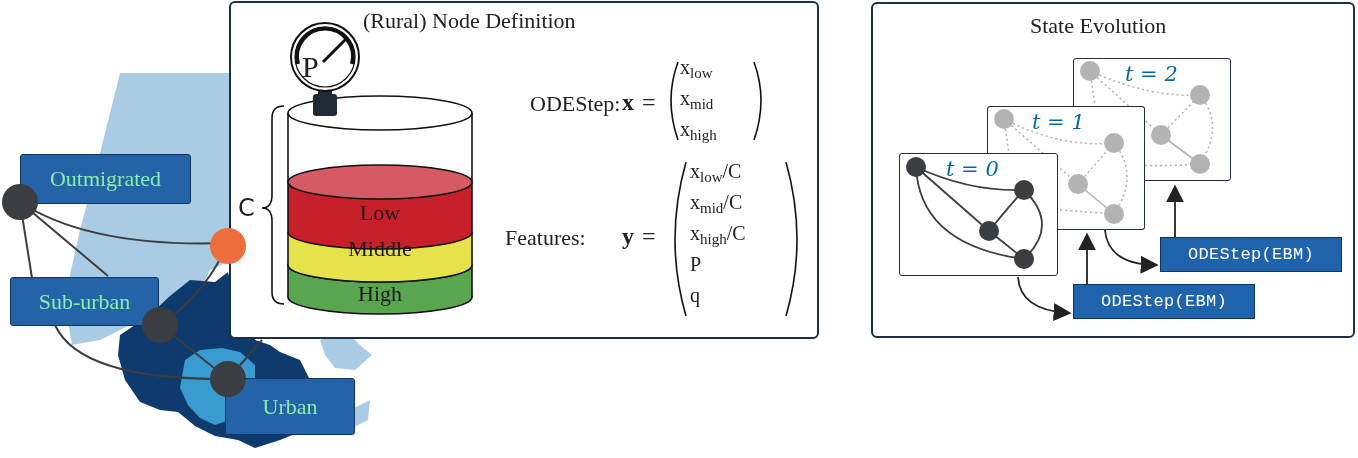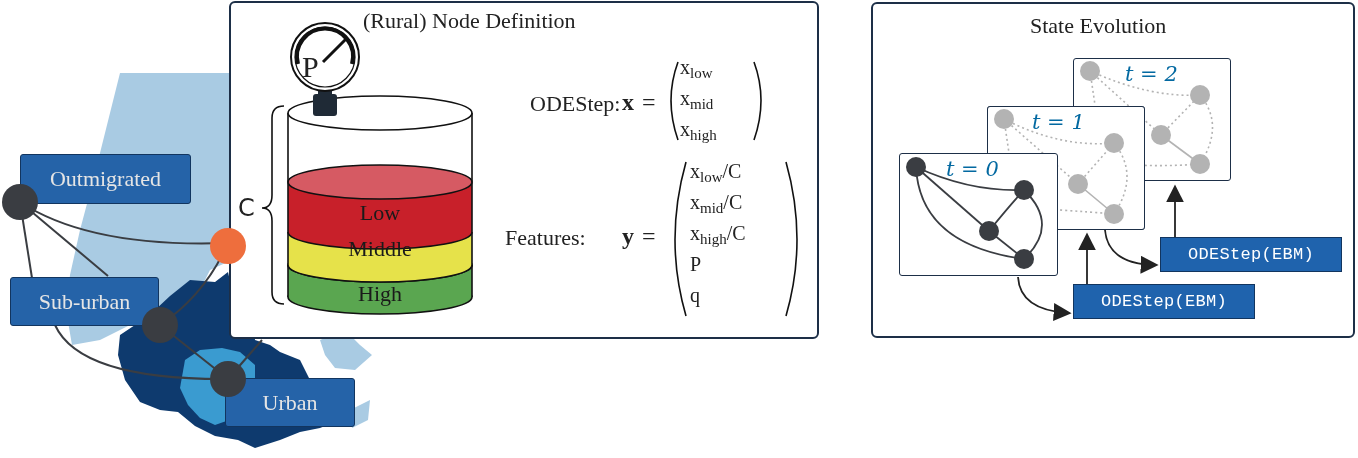--- a/index.html
+++ b/index.html
@@ -1,20 +1,20 @@
 <!DOCTYPE html>
 <html><head>
 <meta charset="utf-8">
 <style>
   html, body { margin:0; padding:0; background:#ffffff; }
   body { width:1358px; height:458px; position:relative; overflow:hidden; font-family:"Liberation Serif", serif; }
   svg { position:absolute; left:0; top:0; }
   .panel { position:absolute; border:2px solid #1d2f47; border-radius:6px; background:#fff; box-sizing:border-box; }
   .panel-title { position:absolute; font-family:"Liberation Serif", serif; font-size:22px; color:#222; white-space:nowrap; }
-  .label-box { position:absolute; background:#2563a8; border:1.5px solid #12355f; border-radius:3px; color:#e5e5e5; font-family:"Liberation Serif", serif; font-size:22px; box-sizing:border-box; display:flex; align-items:center; justify-content:center; }
+  .label-box { position:absolute; background:#2563a8; border:1.5px solid #12355f; border-radius:3px; color:#86efac; font-family:"Liberation Serif", serif; font-size:22px; box-sizing:border-box; display:flex; align-items:center; justify-content:center; }
   .ode-box { position:absolute; background:#1f63ad; border:1.5px solid #12355f; color:#fff; font-family:Liberation Mono, monospace; font-size:17px; box-sizing:border-box; display:flex; align-items:center; justify-content:center; letter-spacing:0.3px;}
   .math { position:absolute; font-family:"Liberation Serif", serif; font-size:22px; color:#222; white-space:nowrap; }
   .sans { font-family:"DejaVu Sans", sans-serif; }
   .vec-entry { position:absolute; font-family:Liberation Serif, serif; font-size:20px; color:#222; white-space:nowrap; text-align:left; }
   .vec-entry sub { font-size:15px; vertical-align:-4px; }
   .layer-label { position:absolute; font-family:"Liberation Serif", serif; font-size:22px; color:#1a1a1a; text-align:center; width:180px; }
   .tlabel { position:absolute; font-family:"DejaVu Serif", serif; font-size:21px; color:#0369a1; white-space:nowrap; }
 </style>
 </head>
 <body>
@@ -39,21 +39,21 @@
     <path d="M228,379 L262,340"></path>
   </g>
 </svg>
 
 <div class="label-box" style="left:20px;top:154px;width:171px;height:50px;">
   <span>Outmigrated</span>
 </div>
 <div class="label-box" style="left:10px;top:277px;width:149px;height:49px;">
   <span>Sub-urban</span>
 </div>
-<div class="label-box" style="left:225px;top:378px;width:130px;height:49px;">
+<div class="label-box" style="left:225px;top:378px;width:130px;height:57px;">
   <span>Urban</span>
 </div>
 
 <svg width="1358" height="458" style="pointer-events:none;">
   <circle cx="20" cy="202" r="18" fill="#3a3d42"></circle>
   <circle cx="160" cy="325" r="18" fill="#3a3d42"></circle>
   <circle cx="228" cy="379" r="18" fill="#3a3d42"></circle>
 </svg>
 
 <div class="panel" style="left:229px;top:1px;width:590px;height:338px;"></div>

